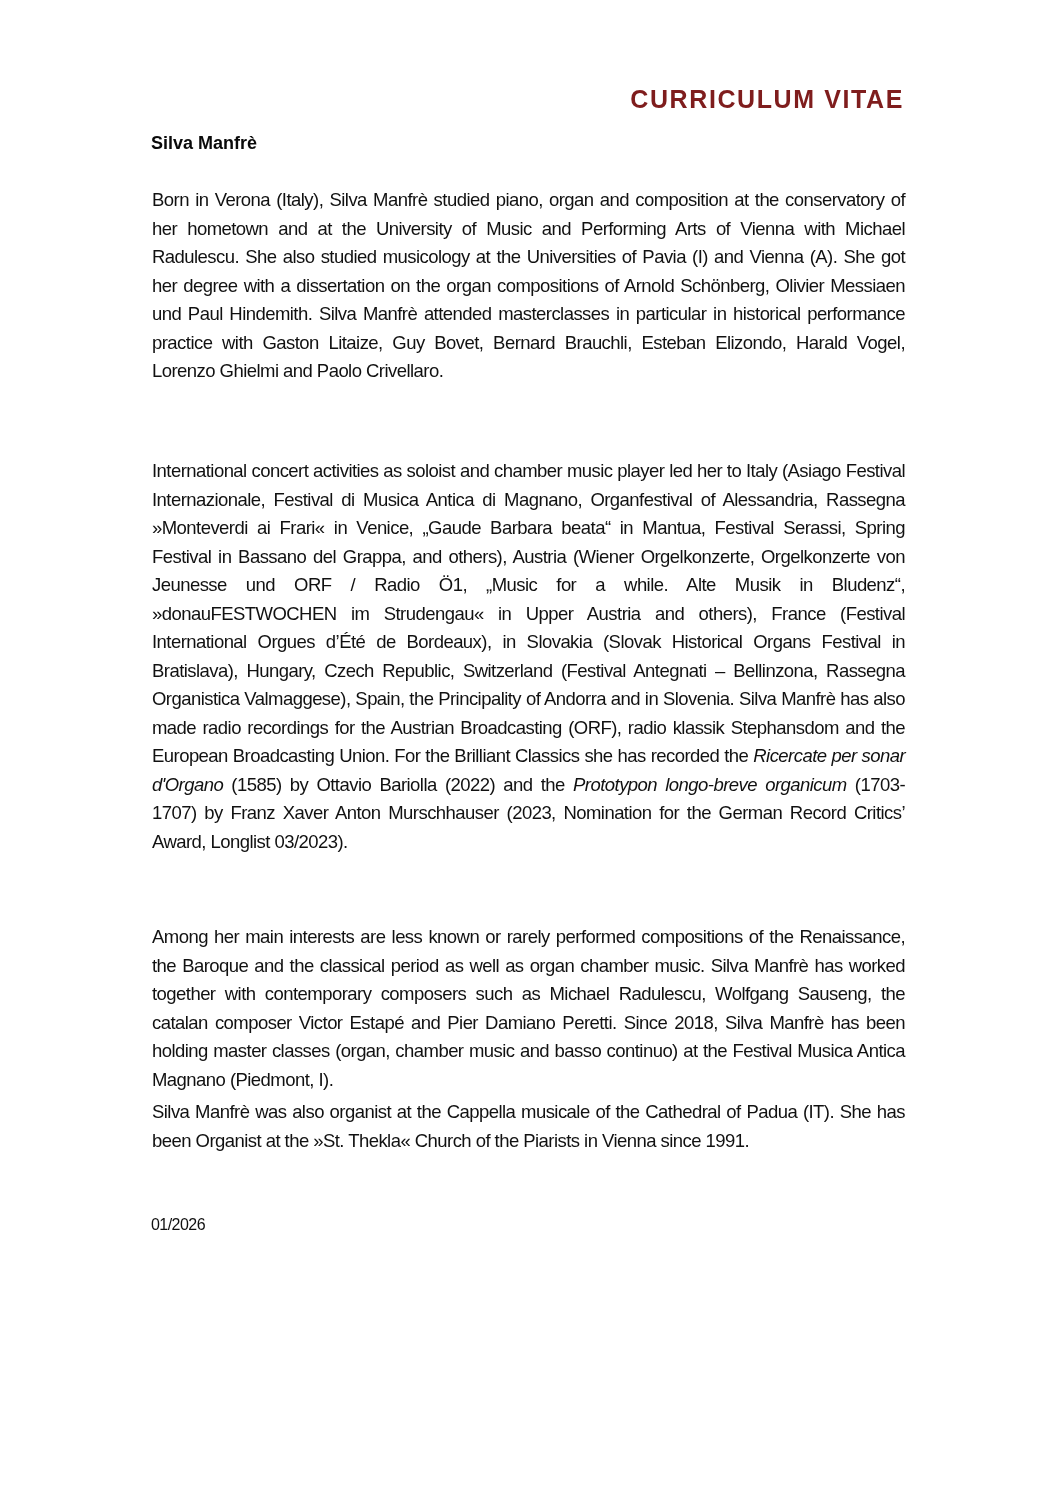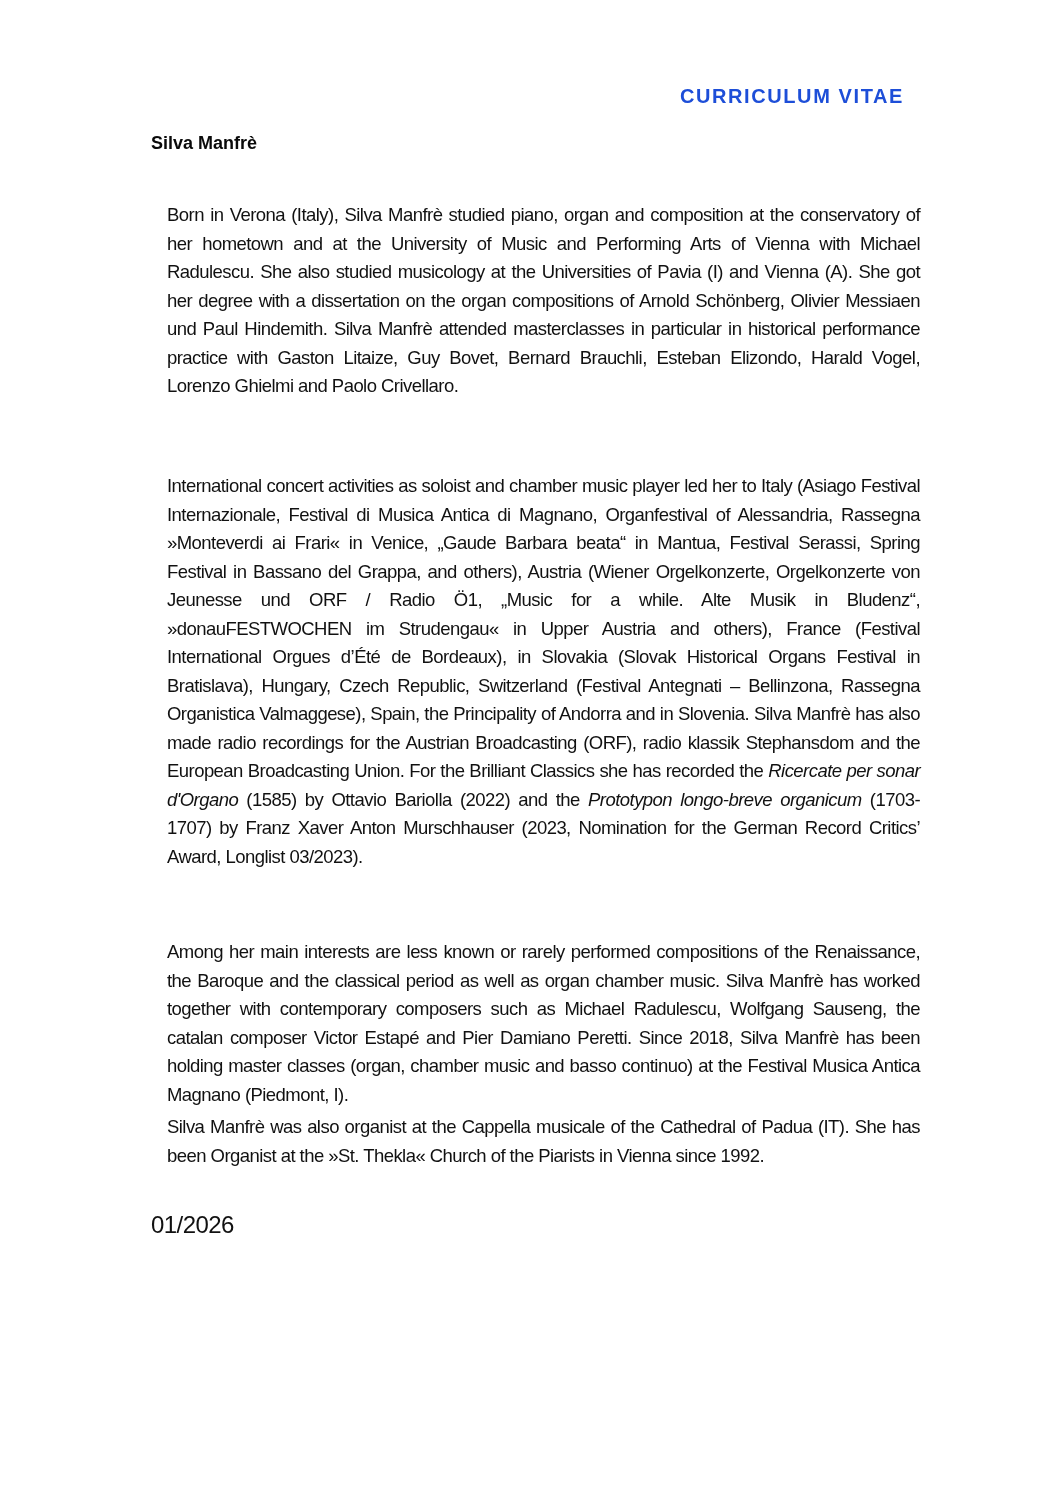--- a/index.html
+++ b/index.html
@@ -19,23 +19,23 @@
       left: 151px;
       top: 0;
       width: 753px;
     }
     .cv-title {
       position: absolute;
       right: 0;
       top: 85px;
       font-family: "Liberation Sans", sans-serif;
       font-weight: bold;
-      font-size: 20px;
+      font-size: 25px;
       letter-spacing: 1.6px;
-      color: #1d4ed8;
+      color: #7f1d1d;
       white-space: nowrap;
     }
     .name {
       position: absolute;
       left: 0;
       top: 133px;
       font-family: "Liberation Sans", sans-serif;
       font-weight: bold;
       font-size: 18px;
       color: #0a0a0a;
@@ -45,48 +45,48 @@
       position: absolute;
       left: 0;
       width: 753px;
       font-family: "Liberation Sans", sans-serif;
       font-size: 18.5px;
       line-height: 28.5px;
       text-align: justify;
       color: #111111;
       letter-spacing: -0.55px;
       word-spacing: 0px;
-      margin: 16px;
+      margin: 1px;
     }
     .para em { font-style: italic; }
     #p1 { top: 185px; }
     #p2 { top: 456px; }
     #p3 { top: 922px; }
     #p4 { top: 1097px; }
     .date {
       position: absolute;
       left: 0;
       top: 1211px;
       font-family: "Liberation Sans", sans-serif;
-      font-size: 24px;
+      font-size: 16px;
       letter-spacing: -0.55px;
       line-height: 28.5px;
       color: #111111;
     }
   </style>
 </head>
 <body>
 
 <div class="page">
   <div class="cv-title">CURRICULUM VITAE</div>
 
   <div class="name">Silva Manfrè</div>
 
   <p class="para" id="p1">Born in Verona (Italy), Silva Manfrè studied piano, organ and composition at the conservatory of her hometown and at the University of Music and Performing Arts of Vienna with Michael Radulescu. She also studied musicology at the Universities of Pavia (I) and Vienna (A). She got her degree with a dissertation on the organ compositions of Arnold Schönberg, Olivier Messiaen und Paul Hindemith. Silva Manfrè attended masterclasses in particular in historical performance practice with Gaston Litaize, Guy Bovet, Bernard Brauchli, Esteban Elizondo, Harald Vogel, Lorenzo Ghielmi and Paolo Crivellaro.</p>
 
   <p class="para" id="p2"><span>International concert activities as soloist and chamber music player led her to Italy (Asiago Festival Internazionale, Festival di Musica Antica di Magnano, Organfestival of Alessandria, Rassegna »Monteverdi ai Frari« in Venice, „Gaude Barbara beata“ in Mantua, Festival Serassi, Spring Festival in Bassano del Grappa, and others), Austria (Wiener Orgelkonzerte, Orgelkonzerte von Jeunesse und ORF / Radio Ö1, „Music for a while. Alte Musik in Bludenz“, »donauFESTWOCHEN im Strudengau« in Upper Austria and others), France (Festival International Orgues d’Été de Bordeaux), in Slovakia (Slovak Historical Organs Festival in Bratislava), Hungary, Czech Republic, Switzerland (Festival Antegnati – Bellinzona, Rassegna Organistica Valmaggese), Spain, the Principality of Andorra and in Slovenia. Silva Manfrè has also made radio recordings for the Austrian Broadcasting (ORF), radio klassik Stephansdom and the European Broadcasting Union. For the Brilliant Classics she has recorded the </span><em>Ricercate per sonar d'Organo</em><span> (1585) by Ottavio Bariolla (2022) and the </span><em>Prototypon longo-breve organicum</em><span> (1703-1707) by Franz Xaver Anton Murschhauser (2023, Nomination for the German Record Critics’ Award, Longlist 03/2023).</span></p>
 
   <p class="para" id="p3">Among her main interests are less known or rarely performed compositions of the Renaissance, the Baroque and the classical period as well as organ chamber music. Silva Manfrè has worked together with contemporary composers such as Michael Radulescu, Wolfgang Sauseng, the catalan composer Victor Estapé and Pier Damiano Peretti. Since 2018, Silva Manfrè has been holding master classes (organ, chamber music and basso continuo) at the Festival Musica Antica Magnano (Piedmont, I).</p>
 
-  <p class="para" id="p4">Silva Manfrè was also organist at the Cappella musicale of the Cathedral of Padua (IT). She has been Organist at the »St. Thekla« Church of the Piarists in Vienna since 1992.</p>
+  <p class="para" id="p4">Silva Manfrè was also organist at the Cappella musicale of the Cathedral of Padua (IT). She has been Organist at the »St. Thekla« Church of the Piarists in Vienna since 1991.</p>
 
   <div class="date">01/2026</div>
 </div>
 
 </body></html>

